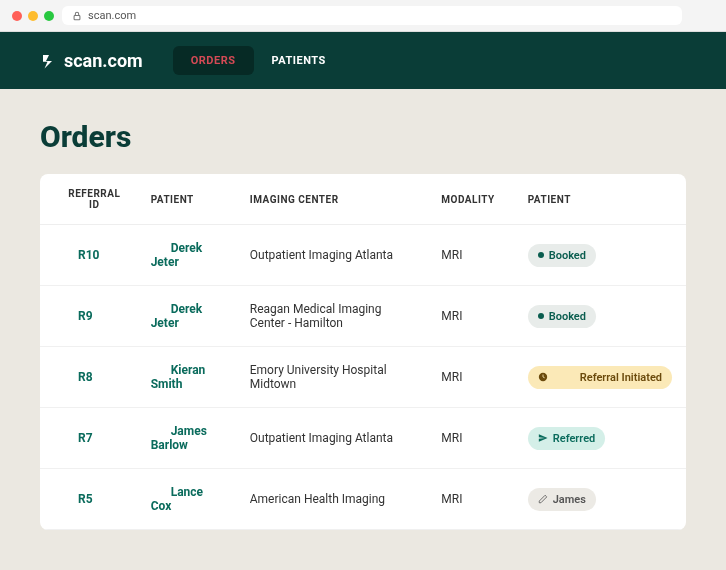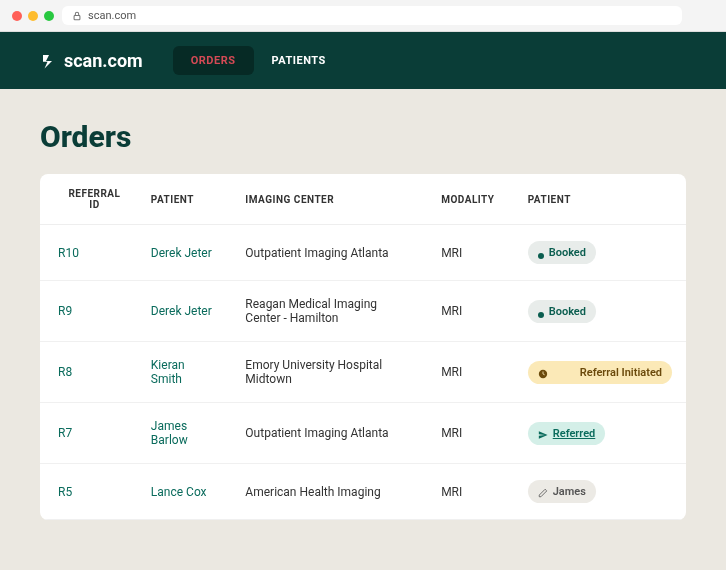--- a/index.html
+++ b/index.html
@@ -101,27 +101,28 @@
       border-bottom: 1px solid #f0f0f0;
     }
     .table td:first-child { padding-left: 18px; }
     .col-ref { width: 100px; }
     .col-patient { width: 110px; }
     .col-center { width: 270px; }
     .col-modality { width: 90px; }
     .col-status { width: auto; }
     .link-text {
       color: #0a6b5c;
-      font-weight: 400;
+      font-weight: 700;
       cursor: pointer;
+      margin-left: 20px;
     }
     .center-text { color: #555; }
     .badge {
       display: inline-flex;
-      align-items: flex-end;
+      align-items: center;
       gap: 5px;
       padding: 5px 10px;
       border-radius: 14px;
       font-size: 11px;
       font-weight: 600;
       white-space: nowrap;
     }
     .status-booked { background: #e8ecea; color: #0a5d4f; }
     .status-booked .dot { width: 6px; height: 6px; border-radius: 50%; background: #0a5d4f; }
     .status-referral-initiated { background: #fbe9b7; color: #6b4a0c; }
@@ -213,21 +214,21 @@
                   </svg>
                 </span>
                 <span>Referral Initiated</span>
               </span></td>
           </tr>
           <tr>
             <td class="col-ref"><span class="link-text">R7</span></td>
             <td class="col-patient"><span class="link-text">James Barlow</span></td>
             <td class="col-center center-text">Outpatient Imaging Atlanta</td>
             <td class="col-modality">MRI</td>
-            <td class="col-status"><span class="badge status-referred" style="background: rgb(212, 239, 232); color: rgb(10, 107, 92); text-decoration: underline;">
+            <td class="col-status"><span class="badge status-referred" style="background: rgb(212, 239, 232); color: rgb(10, 107, 92);">
                 <span style="display: inline-flex; align-items: center;">
                   <svg width="10" height="10" viewBox="0 0 24 24" fill="#0a6b5c">
                     <path d="M2 21l21-9L2 3v7l15 2-15 2z"></path>
                   </svg>
                 </span>
                 <span>Referred</span>
               </span></td>
           </tr>
           <tr>
             <td class="col-ref"><span class="link-text">R5</span></td>

